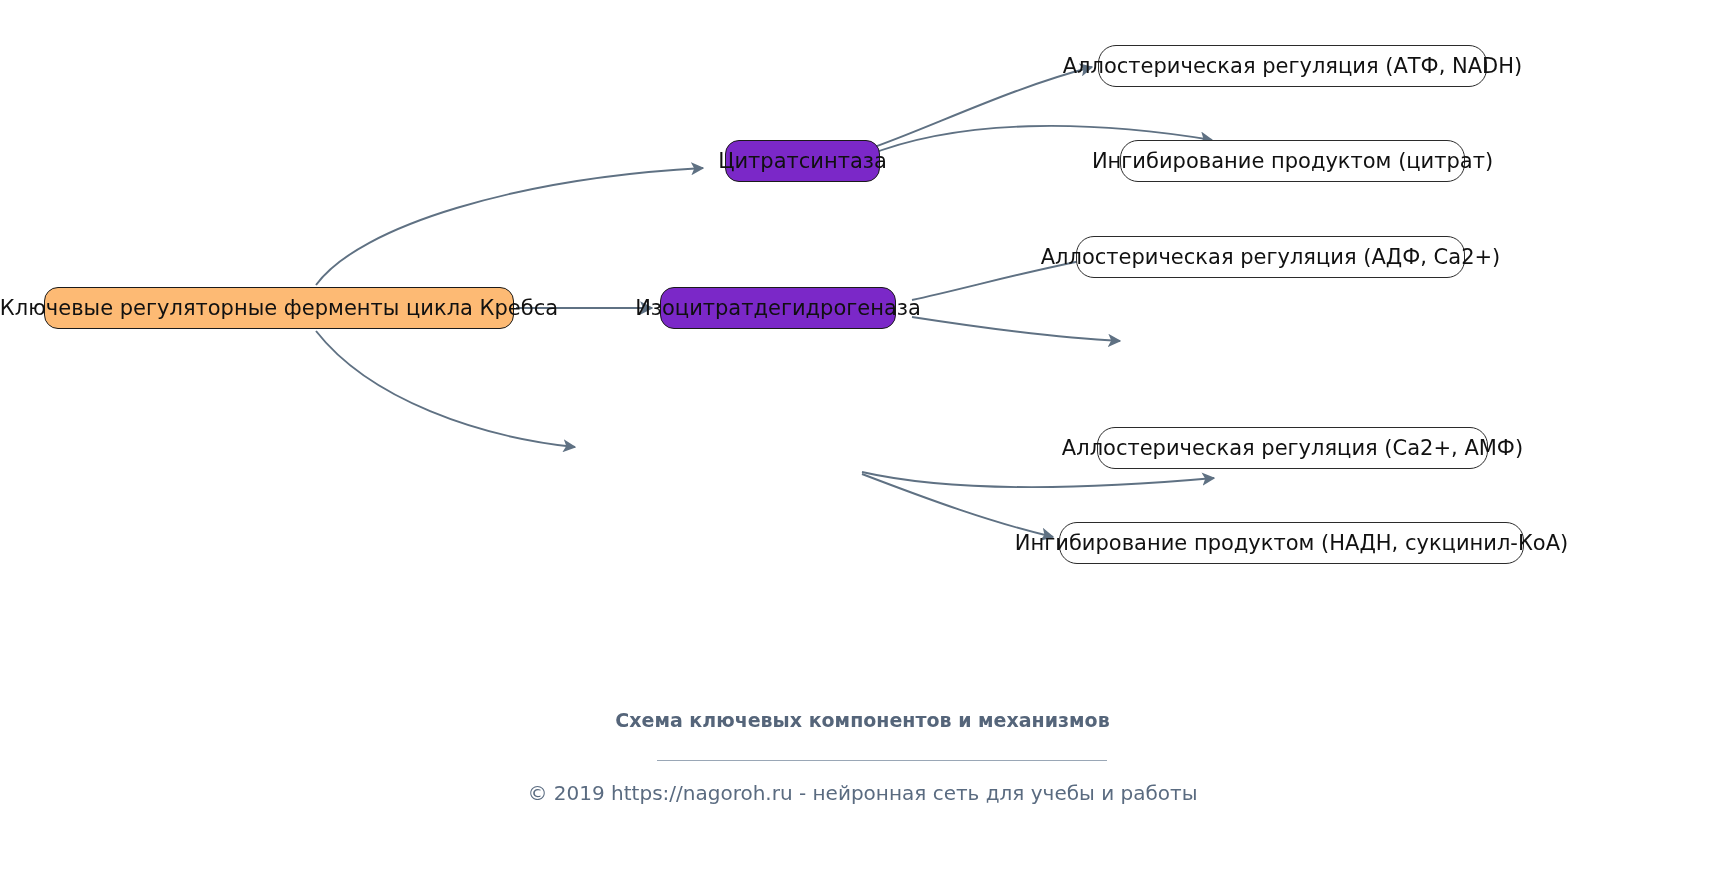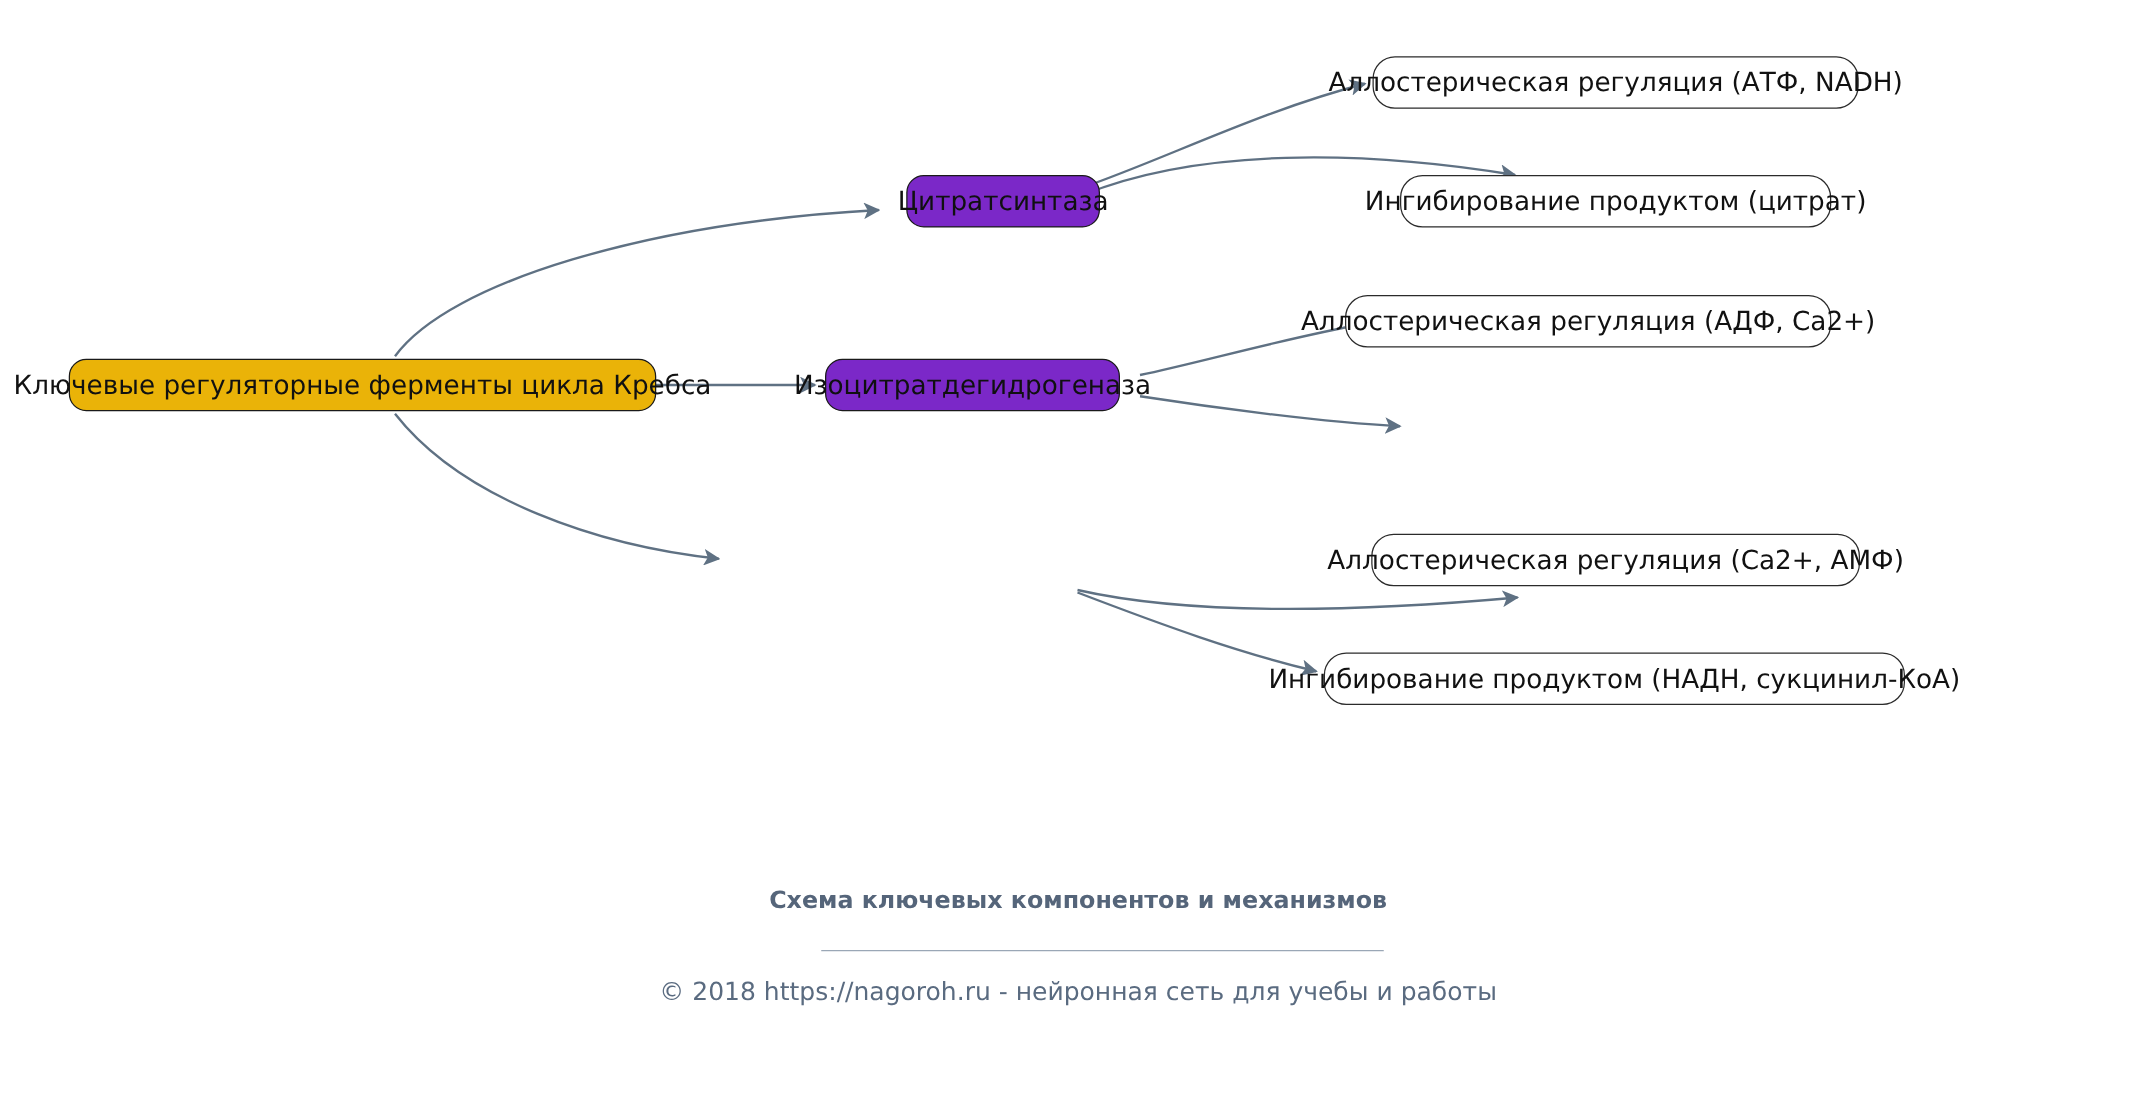--- a/index.html
+++ b/index.html
@@ -30,27 +30,26 @@
   .node {
     position: absolute;
     box-sizing: border-box;
     display: flex;
     align-items: center;
     justify-content: center;
     white-space: nowrap;
     line-height: 1;
   }
   .node-root {
-    background: #eab308;
+    background: #fdba74;
     border: 1.6px solid #1a1a1a;
     border-radius: 14px;
     color: #111111;
     font-size: 21px;
     padding: 0 28px;
-    margin-left: 11px;
   }
   .node-enzyme {
     background: #7b28c8;
     border: 1.6px solid #1a1a1a;
     border-radius: 14px;
     color: #101010;
     font-size: 21px;
     padding: 0 16px;
   }
   .node-leaf {
@@ -147,16 +146,16 @@
     <span>Ингибирование продуктом (НАДН, сукцинил-КоА)</span>
   </div>
 
   <div class="caption" style="top:708px;">
     <div>Схема ключевых компонентов и механизмов</div>
   </div>
 
   <div class="caption-rule" style="left:657px; top:760px; width:450px;"></div>
 
   <div class="footer" style="top:781px;">
-    <span>© 2018 https://nagoroh.ru - нейронная сеть для учебы и работы</span>
+    <span>© 2019 https://nagoroh.ru - нейронная сеть для учебы и работы</span>
   </div>
 
 </div>
 
 </body></html>

